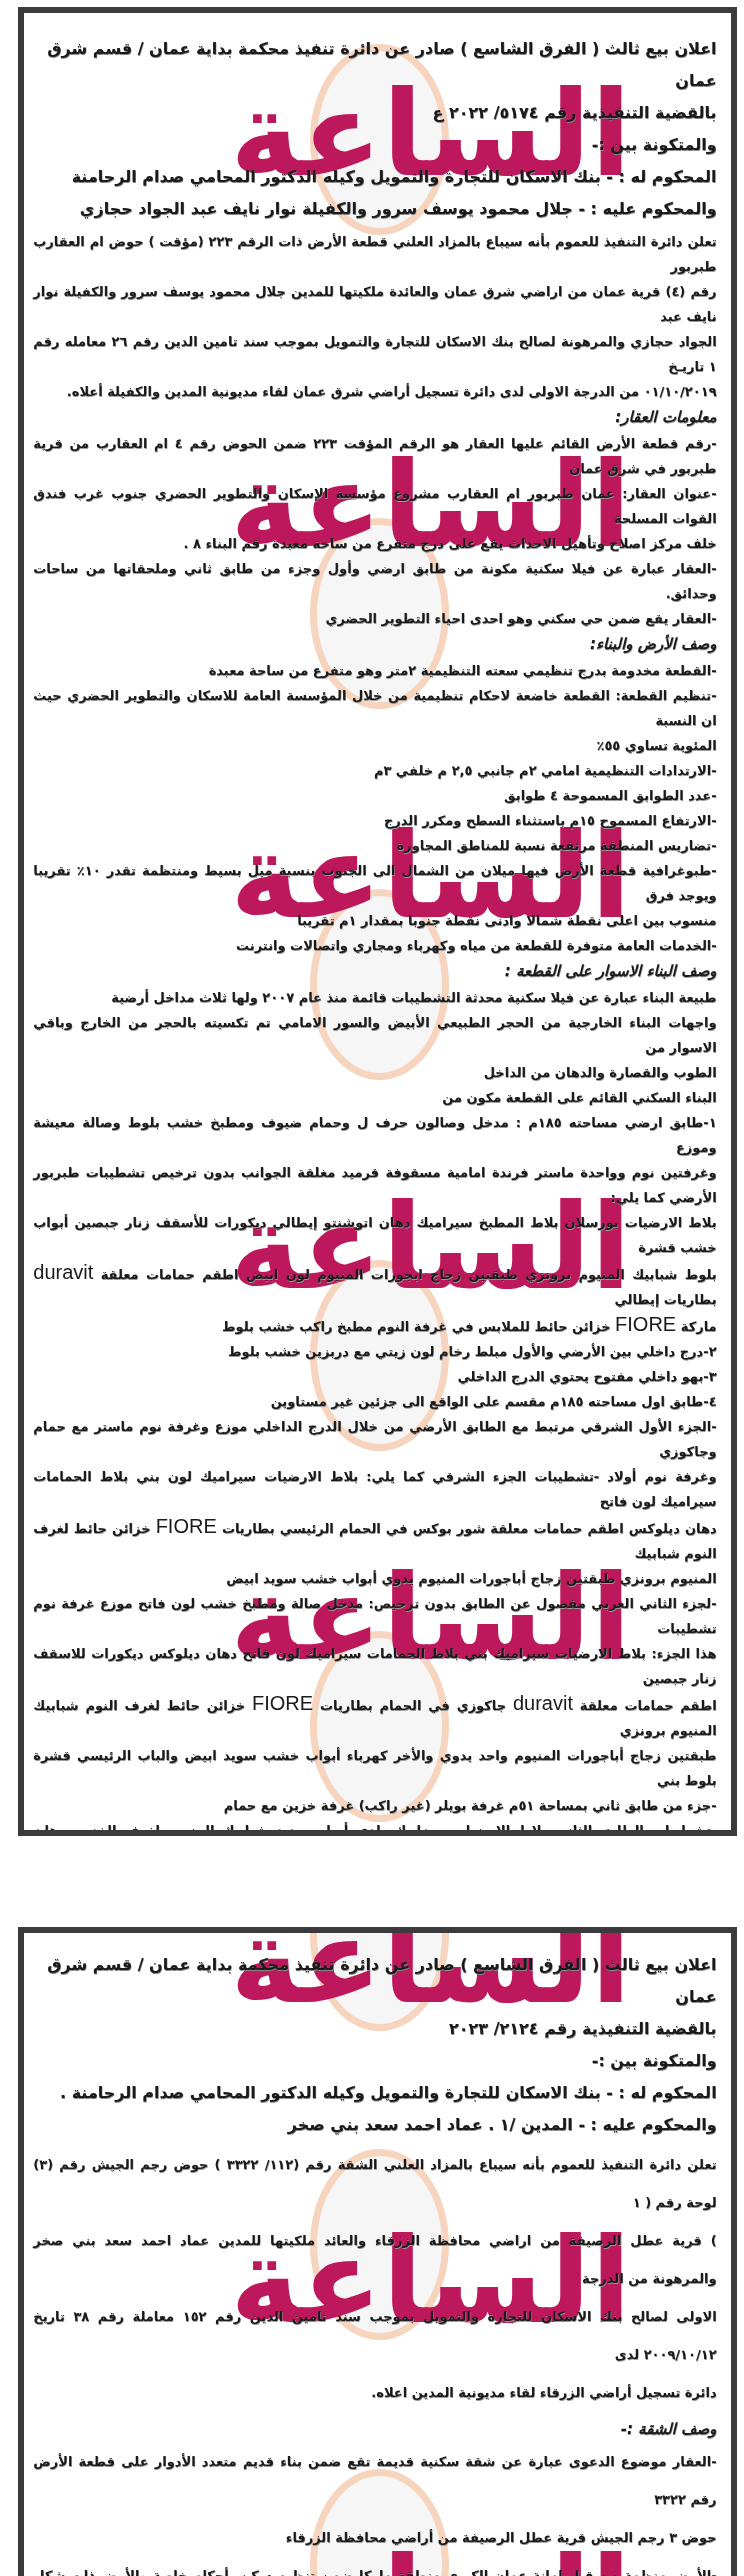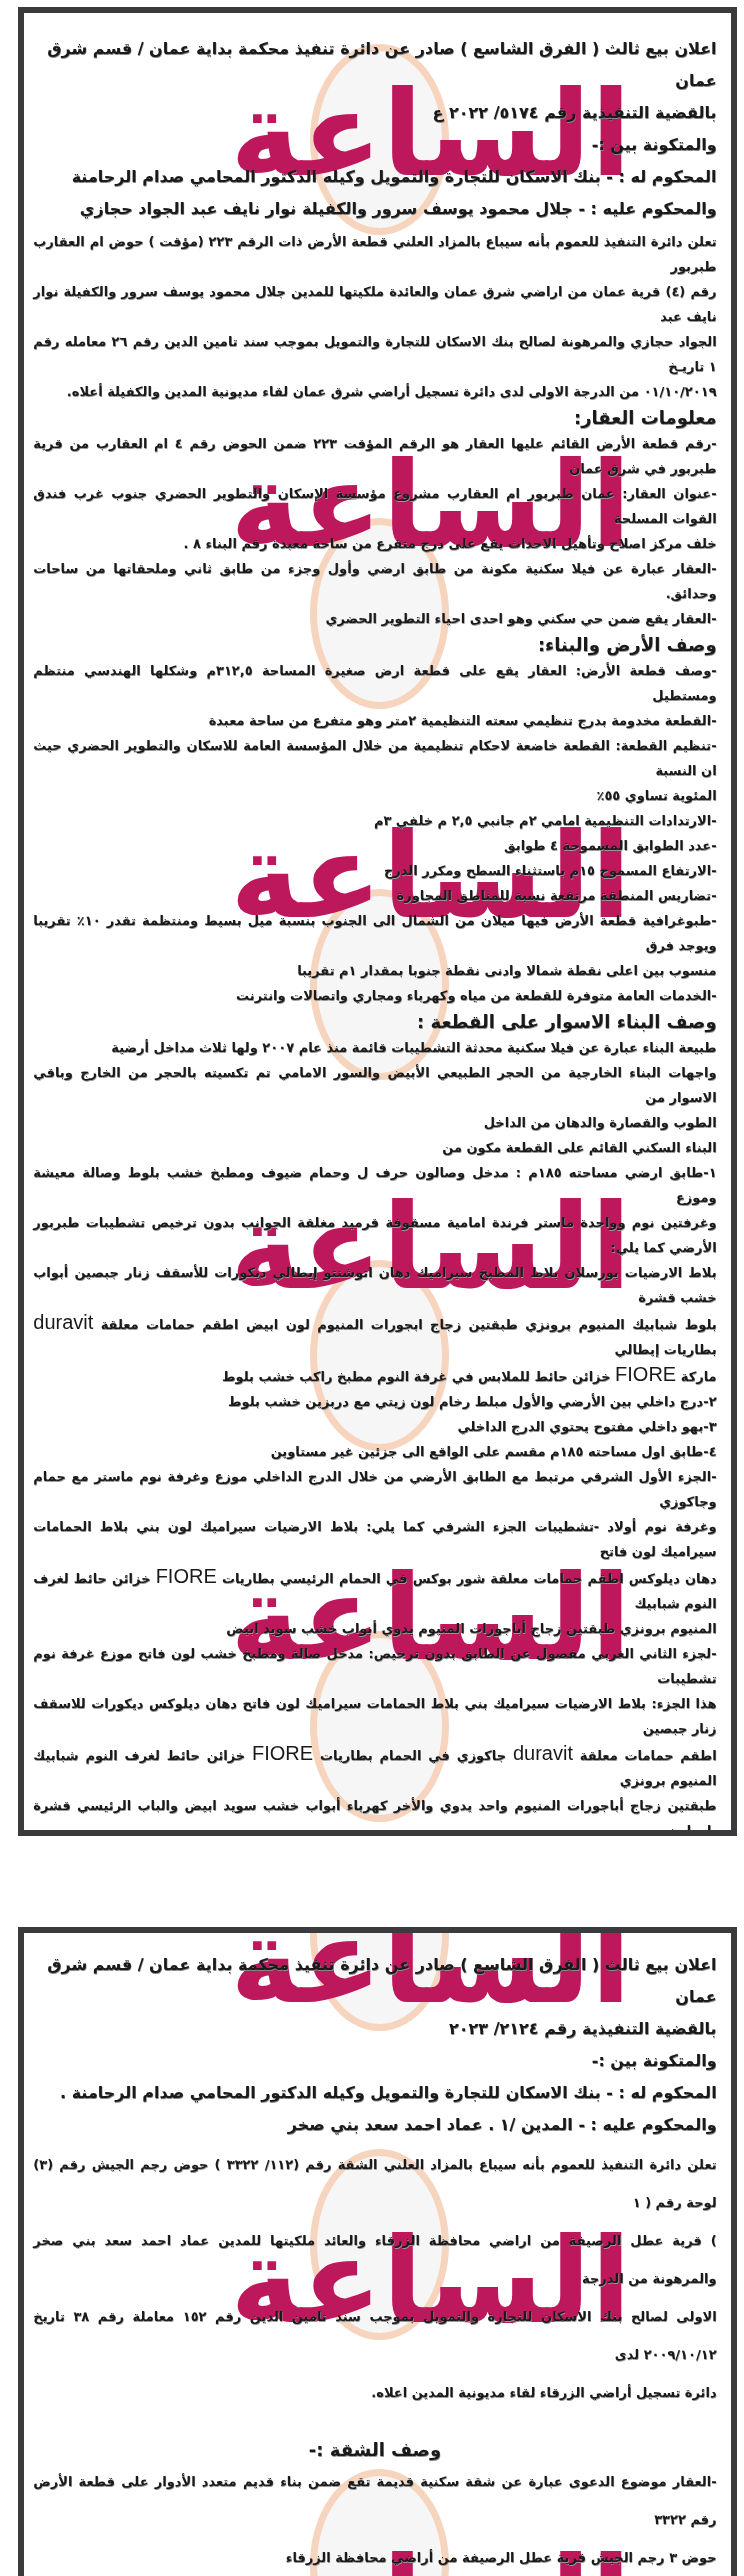--- a/index.html
+++ b/index.html
@@ -28,21 +28,21 @@
   .head {
     text-align: right; font-weight: bold; font-size: 16px; line-height: 25px;
     text-shadow: 0.5px 0.5px 0.5px #888;
   }
   .head.big { line-height: 32px; }
   p.line, div.line {
     margin: 0; font-weight: bold; font-size: 13px; line-height: 25px; text-align: justify;
     text-shadow: 0.5px 0.5px 0.5px #999;
   }
   .n2 p.line { line-height: 38px; }
-  .sec { font-weight: bold; font-size: 18px; line-height: 27px; text-shadow: 0.5px 0.5px 0.5px #999; }
+  .sec { font-weight: bold; font-size: 15px; line-height: 27px; text-shadow: 0.5px 0.5px 0.5px #999; font-style: italic; }
   .latin { font-family: "Liberation Sans", sans-serif; font-weight: normal; font-size: 20px; text-shadow: none; }
 </style>
 </head>
 <body>
 
 <div class="notice" id="notice-1">
 
   <div class="wm wm-clock" style="left:286px;top:31px;"></div>
   <div class="wm wm-clock" style="left:286px;top:505px;"></div>
   <div class="wm wm-clock" style="left:286px;top:876px;"></div>
@@ -72,21 +72,20 @@
     <div>
       <p class="line">-رقم قطعة الأرض القائم عليها العقار هو الرقم المؤقت ٢٢٣ ضمن الحوض رقم ٤ ام العقارب من قرية طبربور في شرق عمان</p>
       <p class="line">-عنوان العقار: عمان طبربور ام العقارب مشروع مؤسسة الإسكان والتطوير الحضري جنوب غرب فندق القوات المسلحة</p>
       <p class="line">خلف مركز اصلاح وتأهيل الاحداث يقع على درج متفرع من ساحة معبدة رقم البناء ٨ .</p>
       <p class="line">-العقار عبارة عن فيلا سكنية مكونة من طابق ارضي وأول وجزء من طابق ثاني وملحقاتها من ساحات وحدائق.</p>
       <p class="line">-العقار يقع ضمن حي سكني وهو احدى احياء التطوير الحضري</p>
     </div>
 
     <div class="sec">وصف الأرض والبناء:</div>
     <div>
-      <p class="line">-وصف قطعة الأرض: العقار يقع على قطعة ارض صغيرة المساحة ٣١٢,٥م وشكلها الهندسي منتظم ومستطيل</p>
       <p class="line">-القطعة مخدومة بدرج تنظيمي سعته التنظيمية ٢متر وهو متفرع من ساحة معبدة</p>
       <p class="line">-تنظيم القطعة: القطعة خاضعة لاحكام تنظيمية من خلال المؤسسة العامة للاسكان والتطوير الحضري حيث ان النسبة</p>
       <p class="line">المئوية تساوي ٥٥٪</p>
       <p class="line">-الارتدادات التنظيمية امامي ٢م جانبي ٢,٥ م خلفي ٣م</p>
       <p class="line">-عدد الطوابق المسموحة ٤ طوابق</p>
       <p class="line">-الارتفاع المسموح ١٥م باستثناء السطح ومكرر الدرج</p>
       <p class="line">-تضاريس المنطقة مرتفعة نسبة للمناطق المجاورة</p>
       <p class="line">-طبوغرافية قطعة الأرض فيها ميلان من الشمال الى الجنوب بنسبة ميل بسيط ومنتظمة تقدر ١٠٪ تقريبا ويوجد فرق</p>
       <p class="line">منسوب بين اعلى نقطة شمالا وادنى نقطة جنوبا بمقدار ١م تقريبا</p>
       <p class="line">-الخدمات العامة متوفرة للقطعة من مياه وكهرباء ومجاري واتصالات وانترنت</p>
@@ -137,21 +136,21 @@
     <div class="head big">المحكوم له : - بنك الاسكان للتجارة والتمويل وكيله الدكتور المحامي صدام الرحامنة .</div>
     <div class="head big">والمحكوم عليه : - المدين /١ . عماد احمد سعد بني صخر</div>
 
     <div style="margin-top:5.2px;">
       <p class="line">تعلن دائرة التنفيذ للعموم بأنه سيباع بالمزاد العلني الشقة رقم (١١٢/ ٣٣٢٢ ) حوض رجم الجيش رقم (٣) لوحة رقم ( ١</p>
       <p class="line">) قرية عطل الرصيفة من اراضي محافظة الزرقاء والعائد ملكيتها للمدين عماد احمد سعد بني صخر والمرهونة من الدرجة</p>
       <p class="line">الاولى لصالح بنك الاسكان للتجارة والتمويل بموجب سند تامين الدين رقم ١٥٢ معاملة رقم ٣٨ تاريخ ٢٠٠٩/١٠/١٢ لدى</p>
       <p class="line">دائرة تسجيل أراضي الزرقاء لقاء مديونية المدين اعلاه.</p>
     </div>
 
-    <div class="sec" style="margin-top:24px;text-align:center;">وصف الشقة :-</div>
+    <div class="sec" style="margin-top:4px;">وصف الشقة :-</div>
     <div id="n2-apartment">
         <p class="line">-العقار موضوع الدعوى عبارة عن شقة سكنية قديمة تقع ضمن بناء قديم متعدد الأدوار على قطعة الأرض رقم ٣٣٢٢</p>
         <p class="line">حوض ٣ رجم الجيش قرية عطل الرصيفة من أراضي محافظة الزرقاء</p>
         <p class="line">-الأرض منظمة من قبل امانة عمان الكبرى منطقة ماركا ضمن تنظيم سكن بأحكام خاصة والأرض ذات شكل شبه منتظم</p>
         <p class="line">مستطيلة الشكل تقع على شارع تنظيمي معبد يحدها من الجهة الشرقية وقد اخذ البناء المتضمن الشقة الرقم ٣٦ من قبل</p>
       </div>
 
   </div>
 </div>
 

